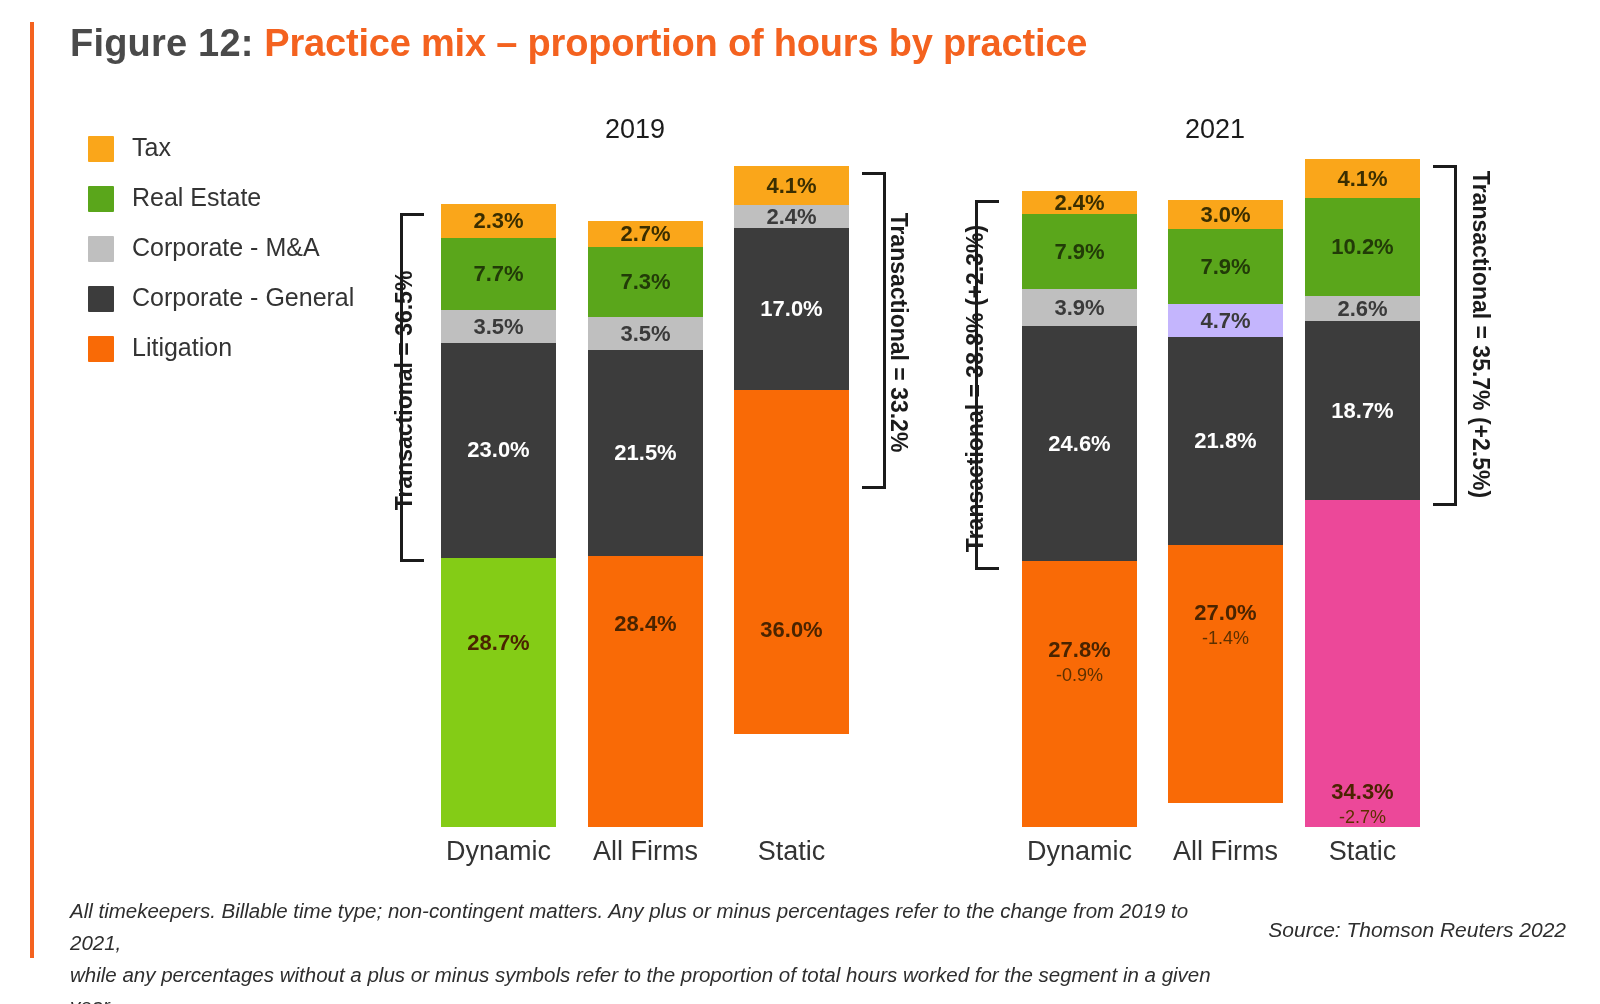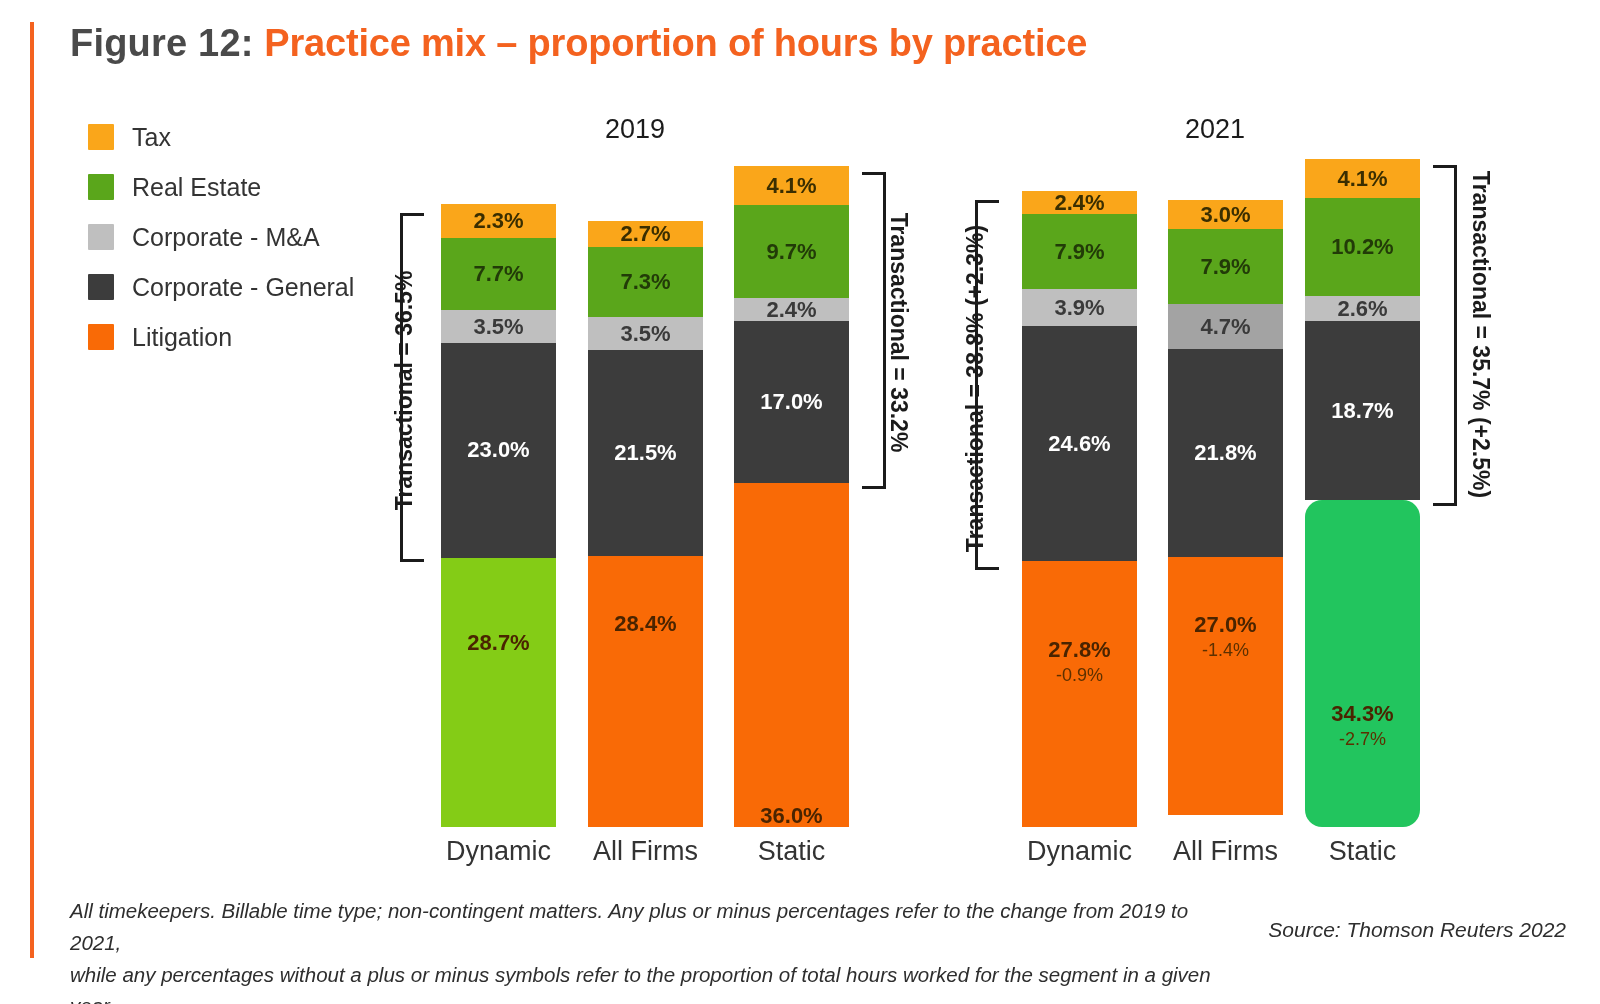--- a/index.html
+++ b/index.html
@@ -23,21 +23,21 @@
   }
   .title-main{
     font-size:38px;font-weight:700;color:#F4621F;letter-spacing:-.2px;
   }
 
   
   .legend{
     position:absolute;left:88px;top:112px;
   }
   .legend-item{
-    display:flex;align-items:center;height:50px;
+    display:flex;align-items:flex-end;height:50px;
   }
   .legend-swatch{
     width:26px;height:26px;flex:0 0 26px;border-radius:1px;
   }
   .legend-label{
     margin-left:18px;font-size:25px;color:#333333;font-weight:400;
     white-space:nowrap;
   }
 
   
@@ -190,30 +190,27 @@
         <span class="seg-label" style="color:#4A2400">28.4%</span>
       </span>
     </div>
   </div>
   <div class="cat-label" style="left:573px;top:836px;width:145px;">All Firms</div>
 
   <div class="bar" style="left:734px;top:166px;height:661px;">
     <div class="seg" style="height:39px;background:#FAA61A">
       <span class="seg-label" style="color:#3A2E00">4.1%</span>
     </div>
-    <div class="seg" style="height:93px;background:#5AA61B">
-      <span class="seg-label" style="color:#223B08">9.7%</span>
-    </div>
     <div class="seg" style="height:23px;background:#BFBFBF">
       <span class="seg-label" style="color:#3A3A3A">2.4%</span>
     </div>
     <div class="seg" style="height:162px;background:#3C3C3C">
       <span class="seg-label" style="color:#FFFFFF">17.0%</span>
     </div>
-    <div class="seg" style="height:344px;background:#F96A06;align-items:flex-end;padding-top:135px;">
+    <div class="seg" style="height:344px;background:#F96A06;align-items:center;padding-top:135px;">
       <span class="seg-stack">
         <span class="seg-label" style="color:#4A2400">36.0%</span>
       </span>
     </div>
   </div>
   <div class="cat-label" style="left:719px;top:836px;width:145px;">Static</div>
 
   <div class="bracket right" style="left:862px;top:172px;width:24px;height:317px;">
     <div class="vline"></div>
     <div class="tick top"></div>
@@ -250,21 +247,21 @@
   </div>
   <div class="bracket-text rot-up" style="left:775px;top:375px;width:400px;text-align:center;">Transactional = 38.8% (+2.3%)</div>
 
   <div class="bar" style="left:1168px;top:200px;height:615px;">
     <div class="seg" style="height:29px;background:#FAA61A">
       <span class="seg-label" style="color:#3A2E00">3.0%</span>
     </div>
     <div class="seg" style="height:75px;background:#5AA61B">
       <span class="seg-label" style="color:#223B08">7.9%</span>
     </div>
-    <div class="seg" style="height:45px;background:#a3a3a3">
+    <div class="seg" style="height:33px;background:#c4b5fd">
       <span class="seg-label" style="color:#3A3A3A">4.7%</span>
     </div>
     <div class="seg" style="height:208px;background:#3C3C3C">
       <span class="seg-label" style="color:#FFFFFF">21.8%</span>
     </div>
     <div class="seg" style="height:258px;background:#F96A06;align-items:flex-start;padding-top:57px;">
       <span class="seg-stack">
         <span class="seg-label" style="color:#4A2400">27.0%</span>
         <span class="seg-delta" style="color:#5C3000">-1.4%</span>
       </span>
@@ -278,21 +275,21 @@
     </div>
     <div class="seg" style="height:98px;background:#5AA61B">
       <span class="seg-label" style="color:#223B08">10.2%</span>
     </div>
     <div class="seg" style="height:25px;background:#BFBFBF">
       <span class="seg-label" style="color:#3A3A3A">2.6%</span>
     </div>
     <div class="seg" style="height:179px;background:#3C3C3C">
       <span class="seg-label" style="color:#FFFFFF">18.7%</span>
     </div>
-    <div class="seg" style="height:327px;background:#22c55e;align-items:center;padding-top:126px;border-radius:17px;">
+    <div class="seg" style="height:327px;background:#ec4899;align-items:flex-end;padding-top:126px;">
       <span class="seg-stack">
         <span class="seg-label" style="color:#4A2400">34.3%</span>
         <span class="seg-delta" style="color:#5C3000">-2.7%</span>
       </span>
     </div>
   </div>
   <div class="cat-label" style="left:1290px;top:836px;width:145px;">Static</div>
 
   <div class="bracket right" style="left:1433px;top:165px;width:24px;height:341px;">
     <div class="vline"></div>

